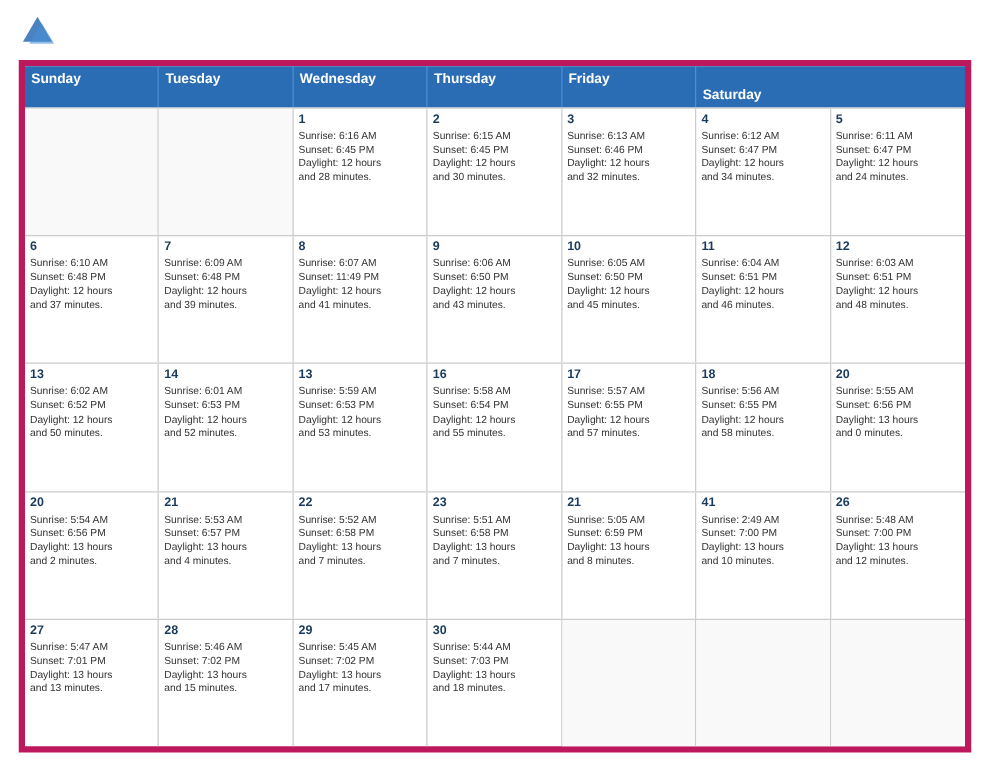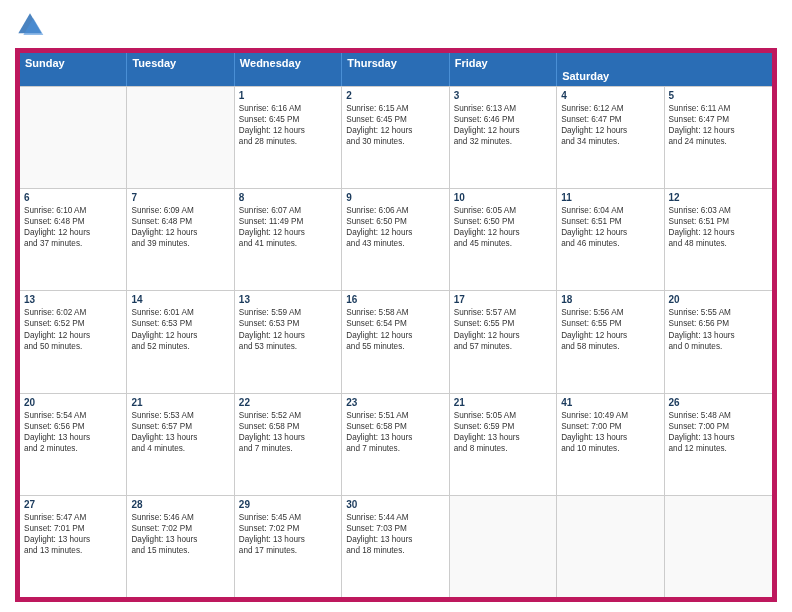--- a/index.html
+++ b/index.html
@@ -308,21 +308,21 @@
           </div>
           <div class="cal-cell">
             <div class="day-num">21</div>
             <div class="cell-line">Sunrise: 5:05 AM</div>
             <div class="cell-line">Sunset: 6:59 PM</div>
             <div class="cell-line">Daylight: 13 hours</div>
             <div class="cell-line">and 8 minutes.</div>
           </div>
           <div class="cal-cell">
             <div class="day-num">41</div>
-            <div class="cell-line">Sunrise: 10:49 AM</div>
+            <div class="cell-line">Sunrise: 2:49 AM</div>
             <div class="cell-line">Sunset: 7:00 PM</div>
             <div class="cell-line">Daylight: 13 hours</div>
             <div class="cell-line">and 10 minutes.</div>
           </div>
           <div class="cal-cell">
             <div class="day-num">26</div>
             <div class="cell-line">Sunrise: 5:48 AM</div>
             <div class="cell-line">Sunset: 7:00 PM</div>
             <div class="cell-line">Daylight: 13 hours</div>
             <div class="cell-line">and 12 minutes.</div>

